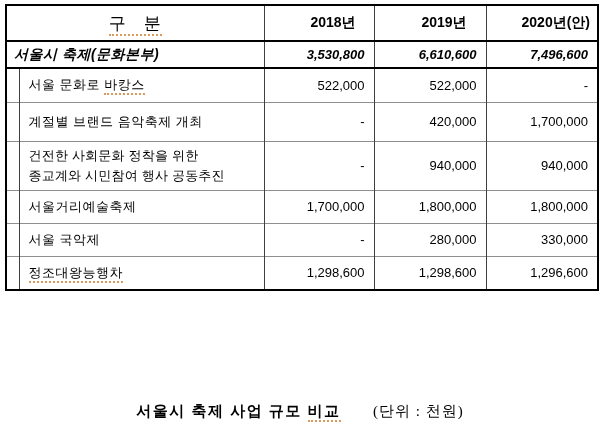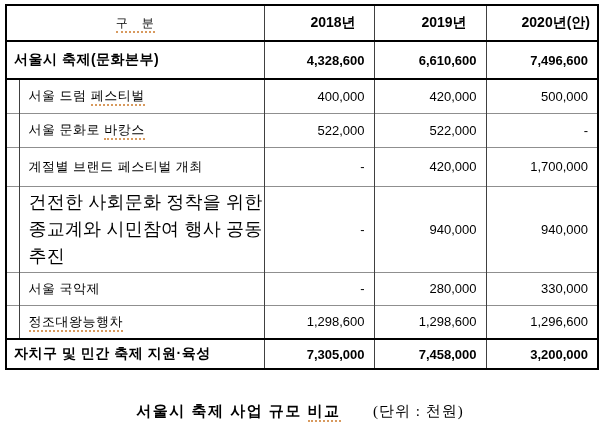--- a/index.html
+++ b/index.html
@@ -21,35 +21,35 @@
 
   td{padding:0;vertical-align:middle;font-size:13px;overflow:hidden;}
 
   
   td.vline{border-left:1px solid #404040;}
   td.ind{border-left:none;}
   td.name-sub{border-left:1px solid #404040;}
 
   
   tr.hdr{height:36px;border-bottom:2.5px solid #000;}
-  tr.total-top{height:38px;border-bottom:2.5px solid #000;}
+  tr.total-top{height:27px;border-bottom:2.5px solid #000;font-style:italic;}
   tr.sub{border-bottom:1.5px solid #8f8f8f;}
   tr.total-bottom{height:30px;border-top:2.5px solid #000;}
 
   tr.r1{height:34px;} tr.r2{height:34px;} tr.r3{height:34px;}
   tr.r4{height:39px;} tr.r5{height:49px;} tr.r6{height:33px;}
   tr.r7{height:33px;} tr.r8{height:34px;}
 
-  td.hcat{text-align:center;font-size:12px;letter-spacing:1px;}
+  td.hcat{text-align:center;font-size:17px;letter-spacing:1px;}
   td.hcat span{white-space:pre;}
   td.hyear{text-align:center;font-weight:bold;font-size:14px;padding-left:28px;}
 
   td.tlabel{font-weight:bold;font-size:14px;padding-left:7px;letter-spacing:0.5px;}
   td.name{padding-left:9px;letter-spacing:0.5px;}
-  td.name.two-line{line-height:1.5;font-size:18px;letter-spacing:0.2px;padding-top:2px;padding-bottom:2px;}
+  td.name.two-line{line-height:1.5;font-size:13px;letter-spacing:0.2px;padding-top:2px;padding-bottom:2px;}
   td.num{text-align:right;padding-right:9px;}
   td.num.b{font-weight:bold;}
 
   .sp{border-bottom:2px dotted #d89a5e;padding-bottom:1px;}
 
   .caption{
     position:absolute;left:0;top:402px;width:600px;height:26px;
     text-align:center;white-space:nowrap;
   }
   .caption .title{font-weight:bold;font-size:15px;letter-spacing:1.5px;text-align:center;}
@@ -73,80 +73,74 @@
   <tbody>
       <tr class="hdr">
     <td class="hcat" colspan="2"><span class="sp">구   분</span></td>
     <td class="hyear vline">2018년</td>
     <td class="hyear vline">2019년</td>
     <td class="hyear vline">2020년(안)</td>
   </tr>
 
   <tr class="total-top">
     <td class="tlabel" colspan="2">서울시 축제(문화본부)</td>
-    <td class="num b vline">4,328,600</td>
+    <td class="num b vline">3,530,800</td>
     <td class="num b vline">6,610,600</td>
     <td class="num b vline">7,496,600</td>
   </tr>
 
-  <tr class="sub r1">
-    <td class="ind"></td>
-    <td class="name name-sub"><span>서울 드럼 </span><span class="sp">페스티벌</span></td>
-    <td class="num vline">400,000</td>
-    <td class="num vline">420,000</td>
-    <td class="num vline">500,000</td>
-  </tr>
 
   <tr class="sub r2">
     <td class="ind"></td>
     <td class="name name-sub"><span>서울 문화로 </span><span class="sp">바캉스</span></td>
     <td class="num vline">522,000</td>
     <td class="num vline">522,000</td>
     <td class="num vline">-</td>
   </tr>
 
 
   <tr class="sub r4">
     <td class="ind"></td>
-    <td class="name name-sub"><span>계절별 브랜드 페스티벌 개최</span></td>
+    <td class="name name-sub"><span>계절별 브랜드 음악축제 개최</span></td>
     <td class="num vline">-</td>
     <td class="num vline">420,000</td>
     <td class="num vline">1,700,000</td>
   </tr>
 
   <tr class="sub r5">
     <td class="ind"></td>
     <td class="name name-sub two-line"><span>건전한 사회문화 정착을 위한</span><br><span>종교계와 시민참여 행사 공동추진</span></td>
     <td class="num vline">-</td>
     <td class="num vline">940,000</td>
     <td class="num vline">940,000</td>
   </tr>
 
+  <tr class="sub r6">
+    <td class="ind"></td>
+    <td class="name name-sub"><span>서울거리예술축제</span></td>
+    <td class="num vline">1,700,000</td>
+    <td class="num vline">1,800,000</td>
+    <td class="num vline">1,800,000</td>
+  </tr>
 
   <tr class="sub r7">
     <td class="ind"></td>
     <td class="name name-sub"><span>서울 국악제</span></td>
     <td class="num vline">-</td>
     <td class="num vline">280,000</td>
     <td class="num vline">330,000</td>
   </tr>
 
   <tr class="sub r8">
     <td class="ind"></td>
     <td class="name name-sub"><span class="sp">정조대왕능행차</span></td>
     <td class="num vline">1,298,600</td>
     <td class="num vline">1,298,600</td>
     <td class="num vline">1,296,600</td>
   </tr>
 
-  <tr class="total-bottom">
-    <td class="tlabel" colspan="2">자치구 및 민간 축제 지원·육성</td>
-    <td class="num b vline">7,305,000</td>
-    <td class="num b vline">7,458,000</td>
-    <td class="num b vline">3,200,000</td>
-  </tr>
 </tbody>
   </table>
 
 <div class="caption">
   <span class="title"><span>서울시 축제 사업 규모 </span><span class="sp">비교</span></span>
   <span class="unit">(단위 : 천원)</span>
 </div>
 
 </body></html>

